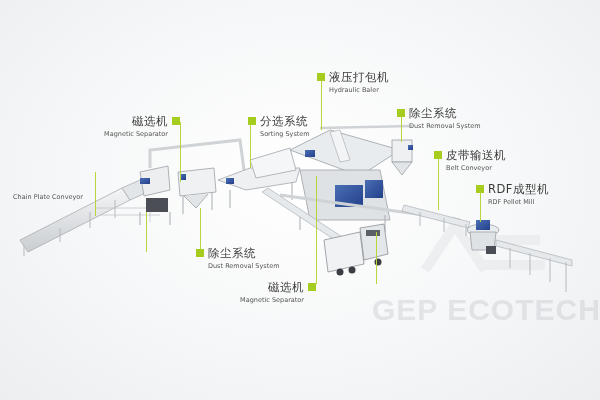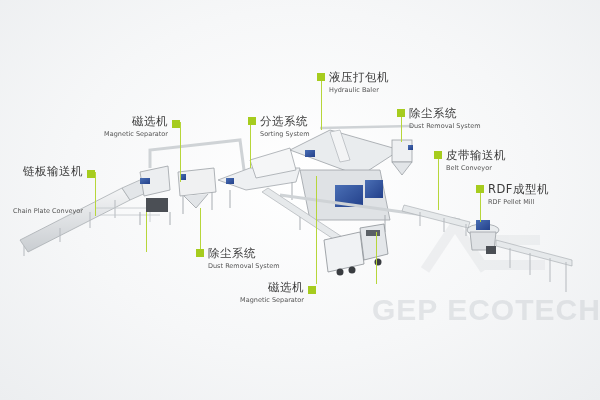--- a/index.html
+++ b/index.html
@@ -8,21 +8,21 @@
     background: radial-gradient(ellipse at 50% 45%, #ffffff 0%, #f6f7f8 55%, #eceef0 100%);
     font-family: "Liberation Sans", "DejaVu Sans", sans-serif;
     position: relative;
   }
   #stage { position: absolute; left: 0; top: 0; width: 600px; height: 400px; }
   svg.scene { position: absolute; left: 0; top: 0; }
 
   .callout { position: absolute; white-space: nowrap; }
   .callout .cn { font-family: "DejaVu Sans", sans-serif; font-size: 11.5px; color: #3a3a3a; letter-spacing: 0.5px; line-height: 14px; display: flex; align-items: center; }
   .callout .en { font-family: "DejaVu Sans", sans-serif; font-size: 6.5px; color: #555; line-height: 10px; margin-top: 1px; }
-  .callout.right .cn { justify-content: flex-end; align-items: flex-end; }
+  .callout.right .cn { justify-content: flex-end; }
   .callout.right .en { }
   .marker { display: inline-block; width: 8px; height: 8px; background: #a6cc1e; flex: 0 0 8px; }
   .callout.left .marker { margin-right: 4px; }
   .callout.right .marker { margin-left: 4px; }
   .leader { position: absolute; width: 1px; background: #b7d63a; }
 
   .watermark {
     position: absolute; left: 372px; top: 293px;
     font-family: "Liberation Sans", sans-serif; font-weight: bold;
     font-size: 30px; letter-spacing: 1px; color: rgba(200,204,208,0.45);
@@ -133,24 +133,20 @@
   <div class="leader" style="left:321px; top:80px; height:50px;"></div>
   <div class="leader" style="left:401px; top:116px; height:26px;"></div>
   <div class="leader" style="left:438px; top:158px; height:52px;"></div>
   <div class="leader" style="left:480px; top:192px; height:30px;"></div>
   <div class="leader" style="left:146px; top:212px; height:40px;"></div>
   <div class="leader" style="left:200px; top:208px; height:44px;"></div>
   <div class="leader" style="left:316px; top:176px; height:108px;"></div>
   <div class="leader" style="left:376px; top:232px; height:52px;"></div>
 
   <div class="callout right" style="right:505px; top:164px;">
-    <div class="cn">
-        <span>链板输送机</span>
-        <span class="marker"></span>
-      </div>
     <div class="en" style="margin-right:12px;margin-top:28px;">Chain Plate Conveyor</div>
   </div>
 
   <div class="callout right" style="right:420px; top:114px;">
     <div class="cn">
         <span>磁选机</span>
         <span class="marker"></span>
       </div>
     <div class="en" style="margin-right:12px;">Magnetic Separator</div>
   </div>

